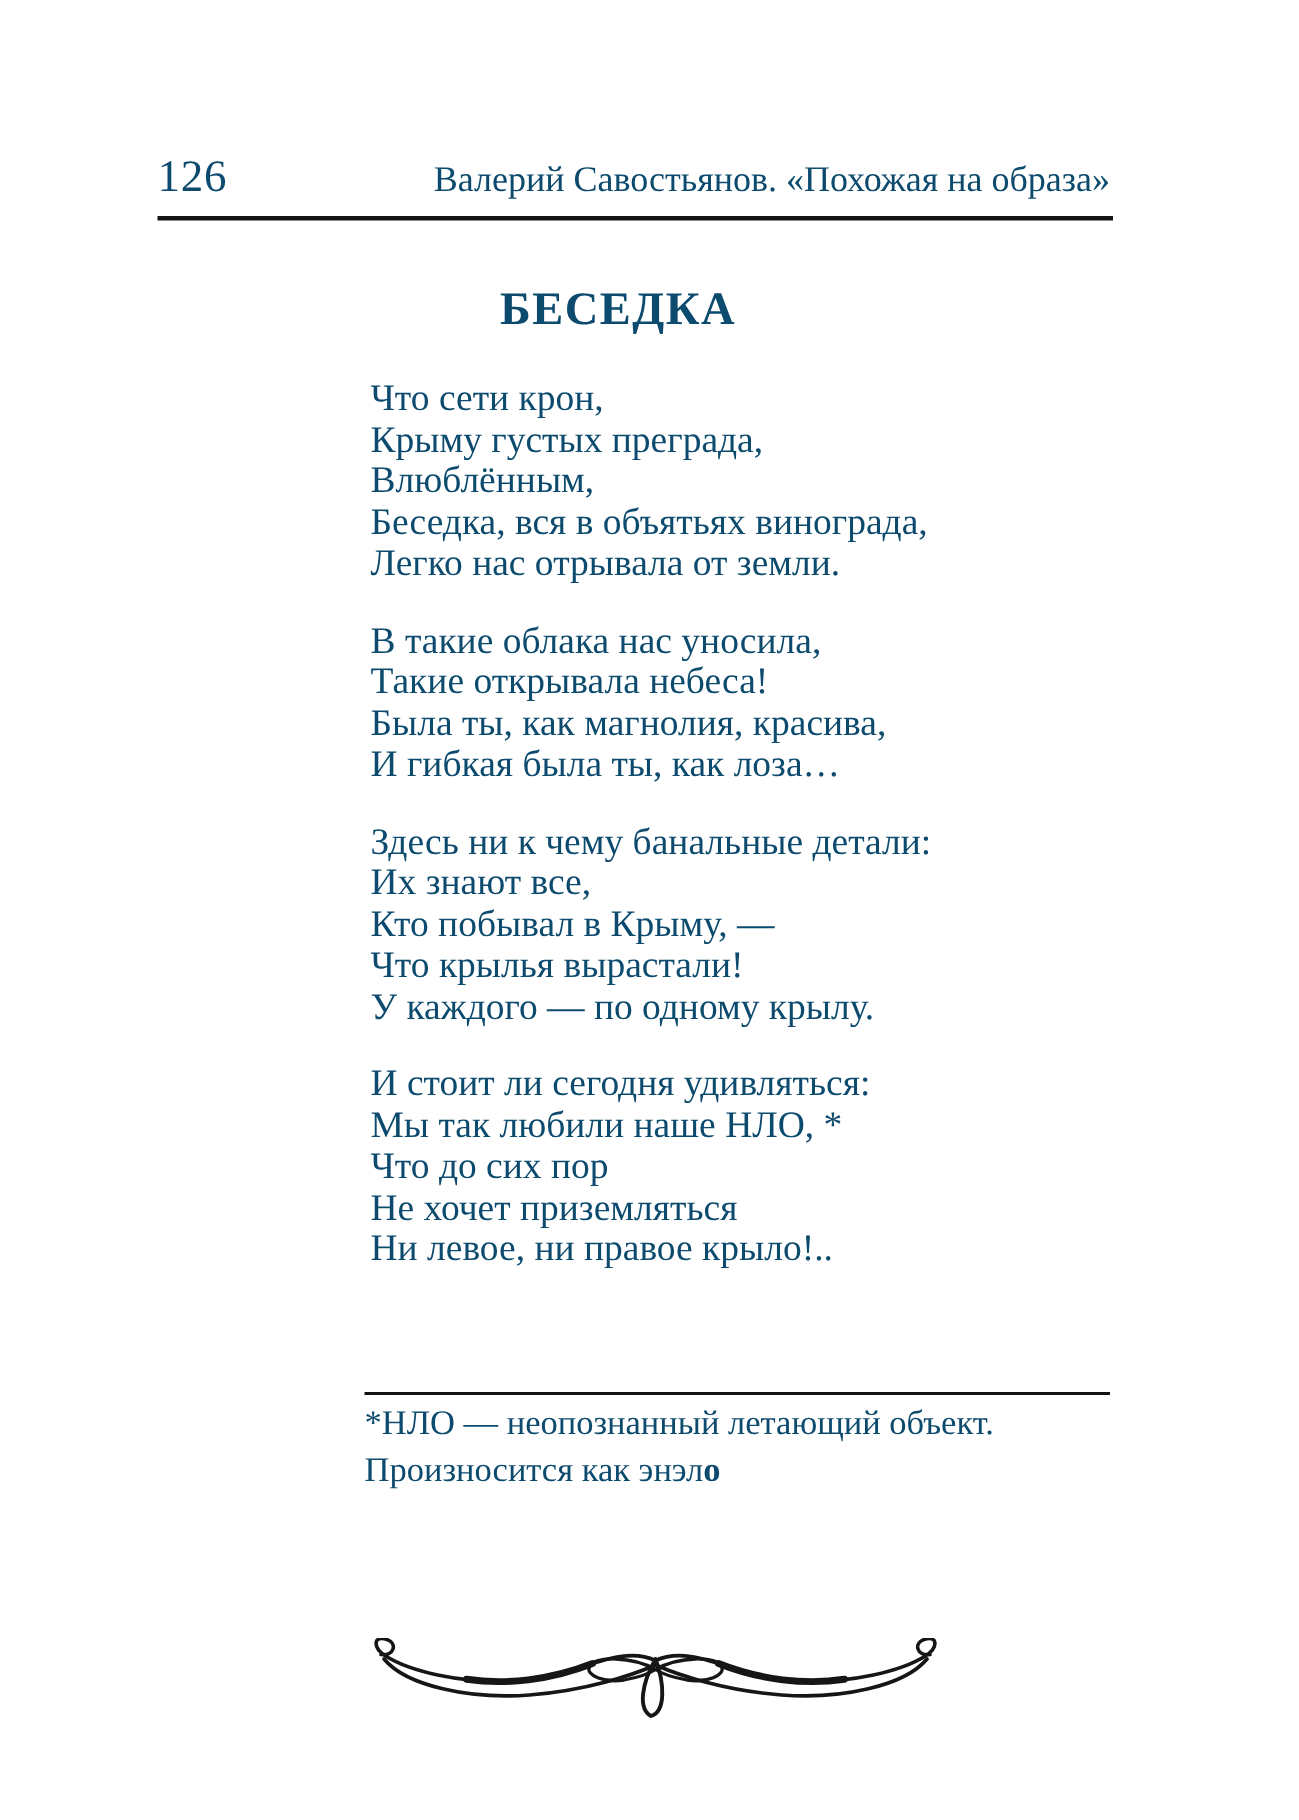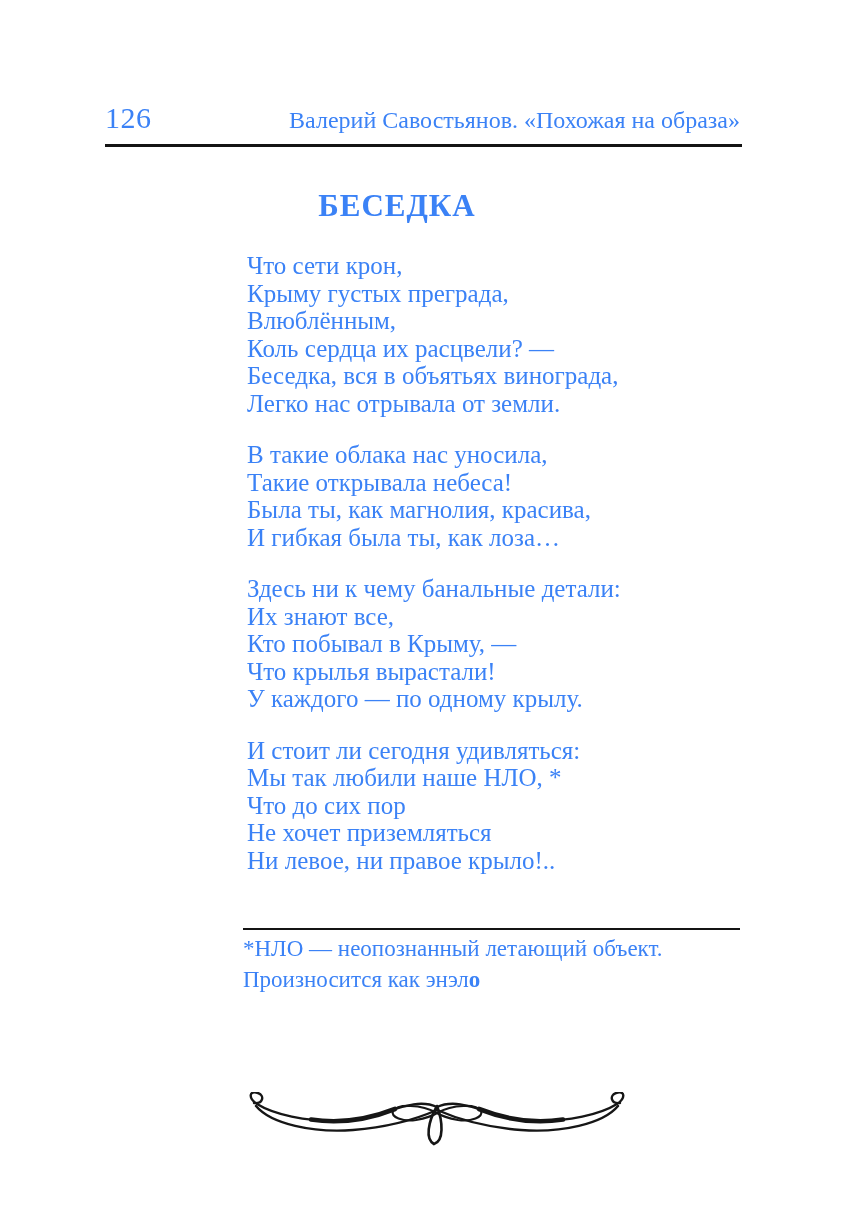--- a/index.html
+++ b/index.html
@@ -2,21 +2,21 @@
 <html><head>
 <meta charset="utf-8">
 <style>
   html, body { margin: 0; padding: 0; background: #ffffff; }
   .page {
     position: relative;
     width: 866px;
     height: 1213px;
     background: #ffffff;
     font-family: "Liberation Serif", "DejaVu Serif", serif;
-    color: #3b82f6;
+    color: #0c4a6e;
     overflow: hidden;
   }
   .running-head {
     position: absolute;
     left: 105px;
     right: 126px;
     top: 101px;
     display: flex;
     justify-content: space-between;
     align-items: baseline;
@@ -26,21 +26,21 @@
   .headrule {
     position: absolute;
     left: 105px;
     top: 144px;
     width: 637px;
     height: 3px;
     background: #141414;
   }
   .poem-title {
     position: absolute;
-    left: 101px;
+    left: 116px;
     top: 188px;
     width: 592px;
     margin: 0;
     text-align: center;
     font-size: 31px;
     font-weight: bold;
     letter-spacing: 1px;
   }
   .poem {
     position: absolute;
@@ -86,21 +86,20 @@
 
   <div class="headrule"></div>
 
   <h1 class="poem-title">БЕСЕДКА</h1>
 
   <div class="poem">
     <div class="stanza">
       <div class="line">Что сети крон,</div>
       <div class="line">Крыму густых преграда,</div>
       <div class="line">Влюблённым,</div>
-      <div class="line">Коль сердца их расцвели? —</div>
       <div class="line">Беседка, вся в объятьях винограда,</div>
       <div class="line">Легко нас отрывала от земли.</div>
     </div>
     <div class="stanza">
       <div class="line">В такие облака нас уносила,</div>
       <div class="line">Такие открывала небеса!</div>
       <div class="line">Была ты, как магнолия, красива,</div>
       <div class="line">И гибкая была ты, как лоза…</div>
     </div>
     <div class="stanza">

